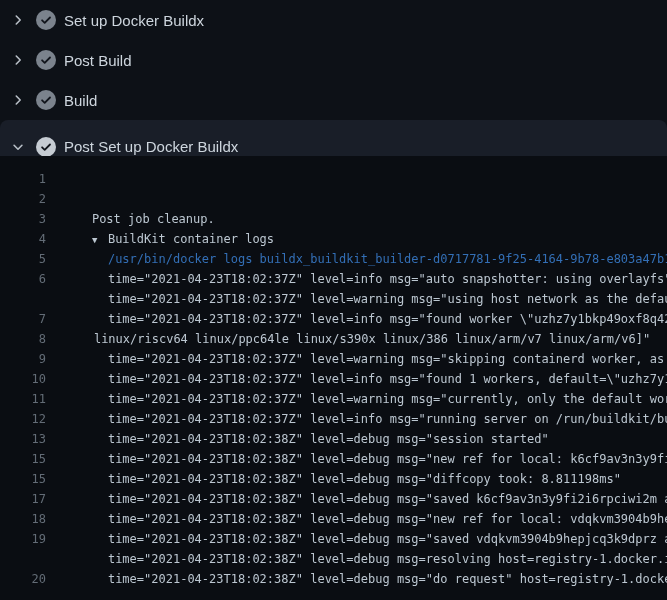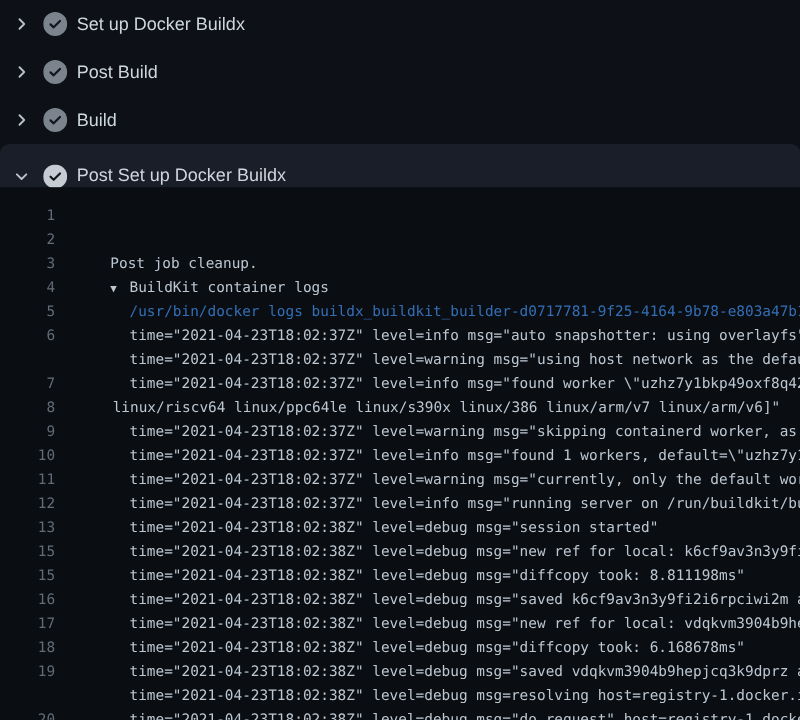--- a/index.html
+++ b/index.html
@@ -188,24 +188,20 @@
   <div class="log-row t-log">
     <span class="ln">15</span>
     <span class="txt-wrap"><span class="txt">time="2021-04-23T18:02:38Z" level=debug msg="saved k6cf9av3n3y9fi2i6rpciwi2m as loca</span></span>
   </div>
 
   <div class="log-row t-log">
     <span class="ln">15</span>
     <span class="txt-wrap"><span class="txt">time="2021-04-23T18:02:38Z" level=debug msg="new ref for local: vdqkvm3904b9hepjcq3k</span></span>
   </div>
 
-  <div class="log-row t-log">
-    <span class="ln">16</span>
-    <span class="txt-wrap"><span class="txt">time="2021-04-23T18:02:38Z" level=debug msg="diffcopy took: 6.168678ms"</span></span>
-  </div>
 
   <div class="log-row t-log">
     <span class="ln">17</span>
     <span class="txt-wrap"><span class="txt">time="2021-04-23T18:02:38Z" level=debug msg="saved vdqkvm3904b9hepjcq3k9dprz as loca</span></span>
   </div>
 
   <div class="log-row t-log">
     <span class="ln">18</span>
     <span class="txt-wrap"><span class="txt">time="2021-04-23T18:02:38Z" level=debug msg=resolving host=registry-1.docker.io</span></span>
   </div>

